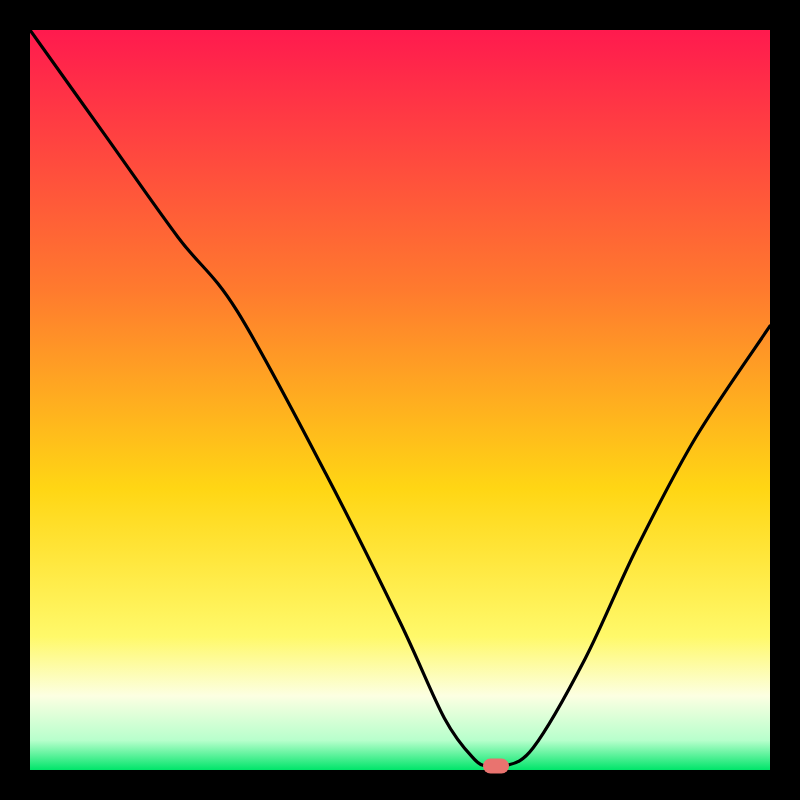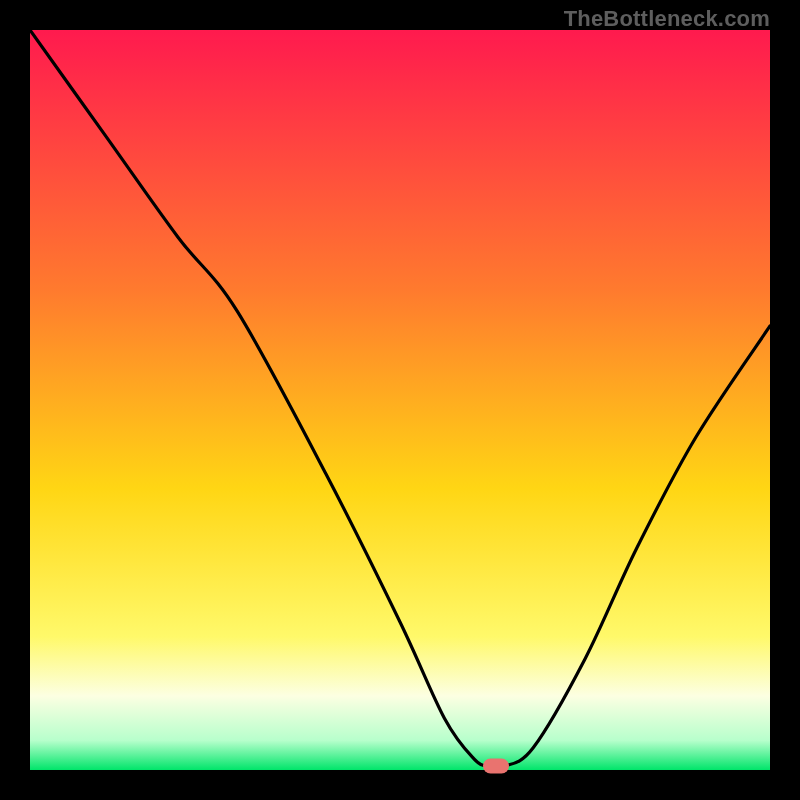--- a/index.html
+++ b/index.html
@@ -81,14 +81,13 @@
       <rect x="0" y="0" width="740" height="740" fill="url(#bg)"></rect>
     </svg>
 
     <svg class="curve" viewBox="0 0 740 740" preserveAspectRatio="none">
       <path id="curve-path" d="M 0.0 0.0 C 12.3 17.3, 49.3 69.1, 74.0 103.6 C 98.7 138.1, 125.8 177.6, 148.0 207.2 C 170.2 236.8, 182.5 241.7, 207.2 281.2 C 231.9 320.7, 268.9 392.2, 296.0 444.0 C 323.1 495.8, 350.3 551.3, 370.0 592.0 C 389.7 632.7, 402.1 665.4, 414.4 688.2 C 426.7 711.0, 436.6 720.9, 444.0 728.9 C 451.4 736.9, 453.9 735.1, 458.8 736.3 C 463.7 737.5, 466.2 739.4, 473.6 736.3 C 481.0 733.2, 489.6 735.7, 503.2 717.8 C 516.8 699.9, 537.7 662.3, 555.0 629.0 C 572.3 595.7, 588.3 555.0, 606.8 518.0 C 625.3 481.0, 643.8 444.0, 666.0 407.0 C 688.2 370.0, 727.7 314.5, 740.0 296.0" fill="none" stroke="#000000" stroke-width="3.2" stroke-linecap="round" stroke-linejoin="round"></path>
     </svg>
 
     <div class="marker" id="marker" style="left: 466.2px; top: 736.3px; background: rgb(233, 115, 111);"></div>
   </div>
 
-  <div class="watermark">TheBottleneck.com</div>
 </div>
 
 </body></html>

